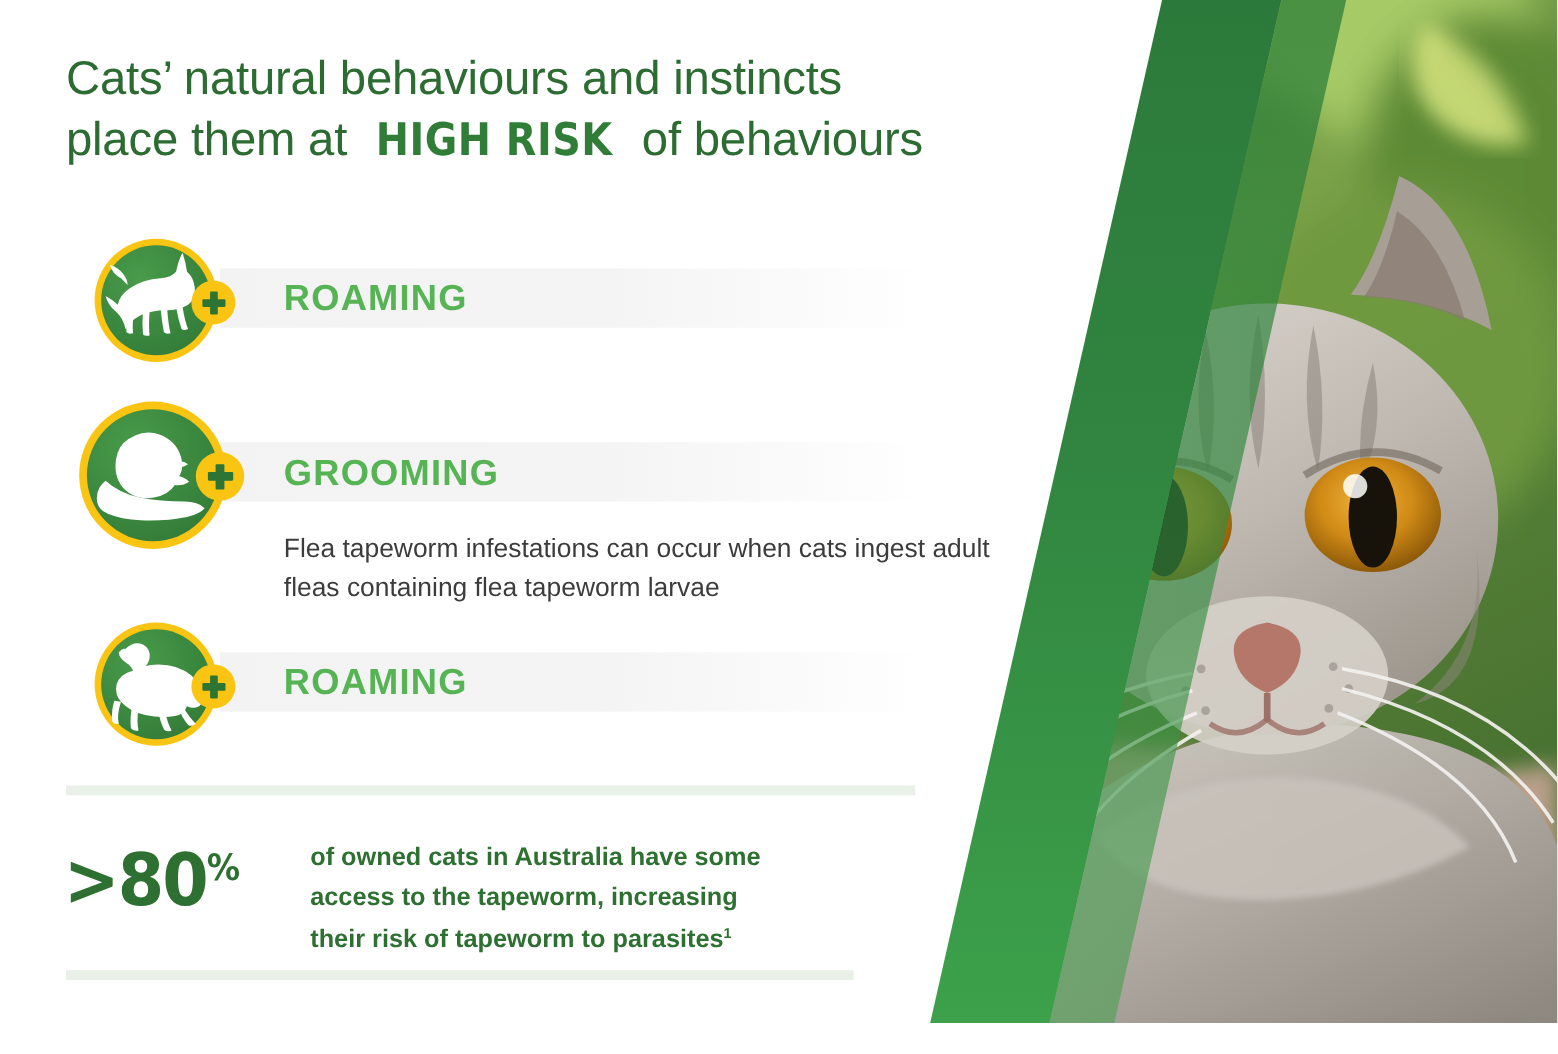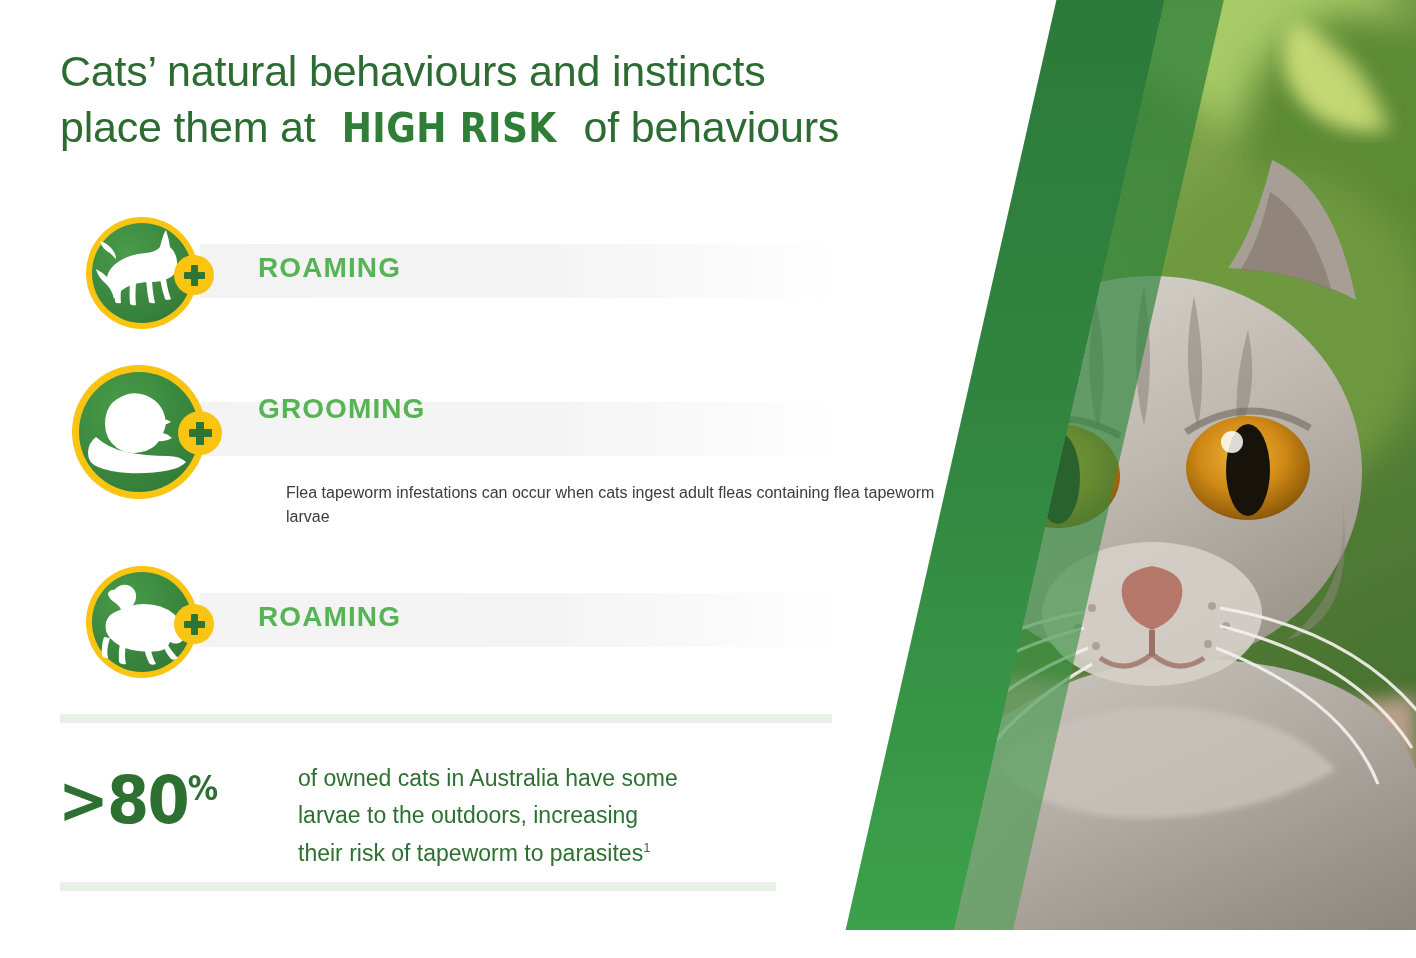--- a/index.html
+++ b/index.html
@@ -36,21 +36,21 @@
   
   .row{position:absolute;left:0;}
   .bar{
     position:absolute;
     height:54px;
     background:linear-gradient(90deg,#f3f3f3 0%,#f4f4f4 55%,#fbfbfb 85%,#ffffff 100%);
   }
   .rowlabel{
     position:absolute;
     font-weight:700;
-    font-size:28px;
+    font-size:33px;
     letter-spacing:1.1px;
     color:#56b455;
     white-space:nowrap;
   }
 
   .badge{position:absolute;}
   .badge .ring{
     position:absolute;left:0;top:0;width:100%;height:100%;
     border-radius:50%;
     background:#f9c412;
@@ -63,23 +63,22 @@
   .plus{
     position:absolute;border-radius:50%;
     background:#f9c412;
     display:flex;align-items:center;justify-content:center;
   }
   .plus .pv,.plus .ph{position:absolute;background:#2e7435;border-radius:1px;}
 
   
   .bodytext{
     position:absolute;left:258px;top:481px;width:680px;
-    font-size:16px;line-height:1.52;
+    font-size:24px;line-height:1.52;
     color:#3c3c3c;
-    margin-left:28px;
   }
 
   
   .rule{position:absolute;height:9px;background:#e8f0e8;}
   .statnum{
     position:absolute;left:58px;top:762px;
     font-family:"DejaVu Sans", sans-serif;
     font-weight:700;
     font-size:66px;
     color:#2e7031;
@@ -89,23 +88,22 @@
     white-space:nowrap;
   }
   .statnum .pct{
     font-size:33px;
     vertical-align:super;
     letter-spacing:0;
   }
   .stattext{
     position:absolute;left:282px;top:760px;width:520px;
     font-size:23px;line-height:1.62;
-    font-weight:400;
+    font-weight:700;
     color:#2e7031;
-    margin-left:16px;
   }
   .stattext sup{font-size:13px;vertical-align:super;}
 
   
   .rightpanel{
     position:absolute;right:0;top:0;width:620px;height:958px;z-index:2;
   }
   .photo{
     position:absolute;right:0;top:0;width:620px;height:930px;
     -webkit-clip-path:polygon(48.4% 0%, 100% 0%, 100% 100%, 14.2% 100%);
@@ -325,21 +323,21 @@
             <path d="M24 72 q-8 6 -8 16 q0 10 10 14 q12 5 30 6 q22 1 42 -3 q12 -3 16 -8 q-6 -6 -18 -6
                      q-22 0 -42 -4 q-18 -4 -30 -15 z"></path>
             <path d="M22 92 q26 9 56 10 q26 1 44 -3 q-16 8 -44 9 q-34 1 -56 -9 z" opacity="0.0"></path>
           </g>
         </svg>
         <div class="plus" style="left:106px;top:46px;width:44px;height:44px;">
           <span class="pv" style="width:8px;height:23px;"></span>
           <span class="ph" style="width:23px;height:8px;"></span>
         </div>
       </div>
-      <div class="rowlabel" style="left:258px;top:393px;">GROOMING</div>
+      <div class="rowlabel" style="left:258px;top:411px;">GROOMING</div>
     </div>
 
     <div class="bodytext">Flea tapeworm infestations can occur when cats ingest adult fleas containing flea tapeworm larvae</div>
 
     <div class="row">
       <div class="bar" style="left:200px;top:593px;width:640px;"></div>
       <div class="badge" style="left:86px;top:566px;width:112px;height:112px;">
         <div class="ring"></div>
         <div class="disc" style="left:6px;top:6px;width:100px;height:100px;"></div>
         <svg class="silo" viewBox="0 0 112 112">
@@ -361,20 +359,20 @@
       </div>
       <div class="rowlabel" style="left:258px;top:601px;">ROAMING</div>
     </div>
 
     <div class="rule" style="left:60px;top:714px;width:772px;"></div>
 
     <div class="statnum"><span>&gt;80</span><span class="pct">%</span></div>
 
     <div class="stattext">
       <span>of owned cats in Australia have some</span><br>
-      <span>larvae to the outdoors, increasing</span><br>
+      <span>access to the tapeworm, increasing</span><br>
       <span>their risk of tapeworm to parasites</span><sup>1</sup>
     </div>
 
     <div class="rule" style="left:60px;top:882px;width:716px;"></div>
   </div>
 
 </div>
 
 </body></html>

